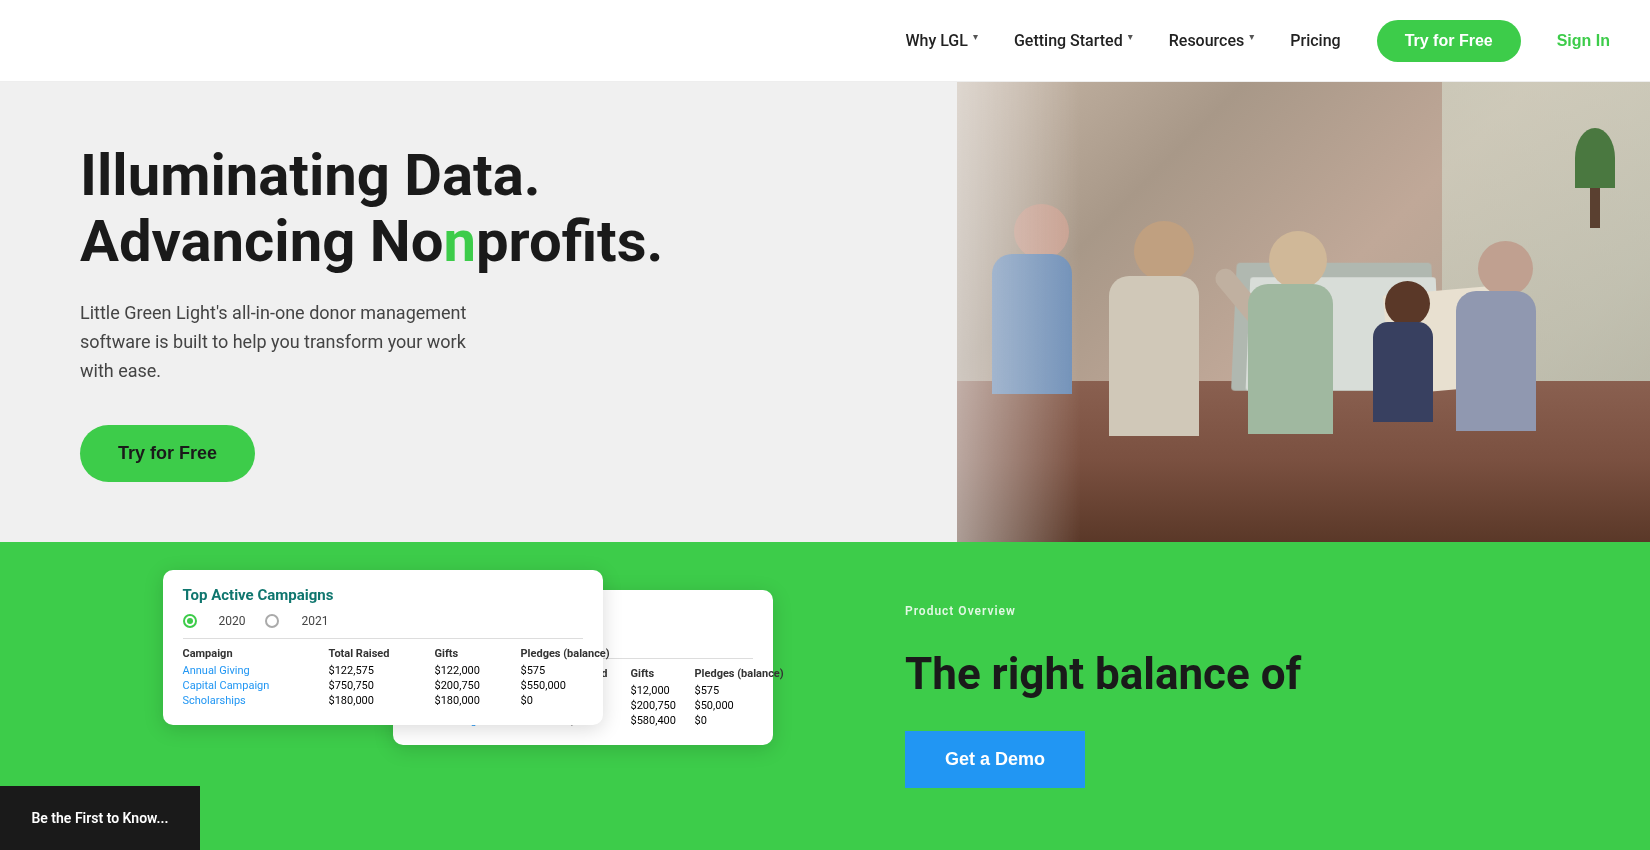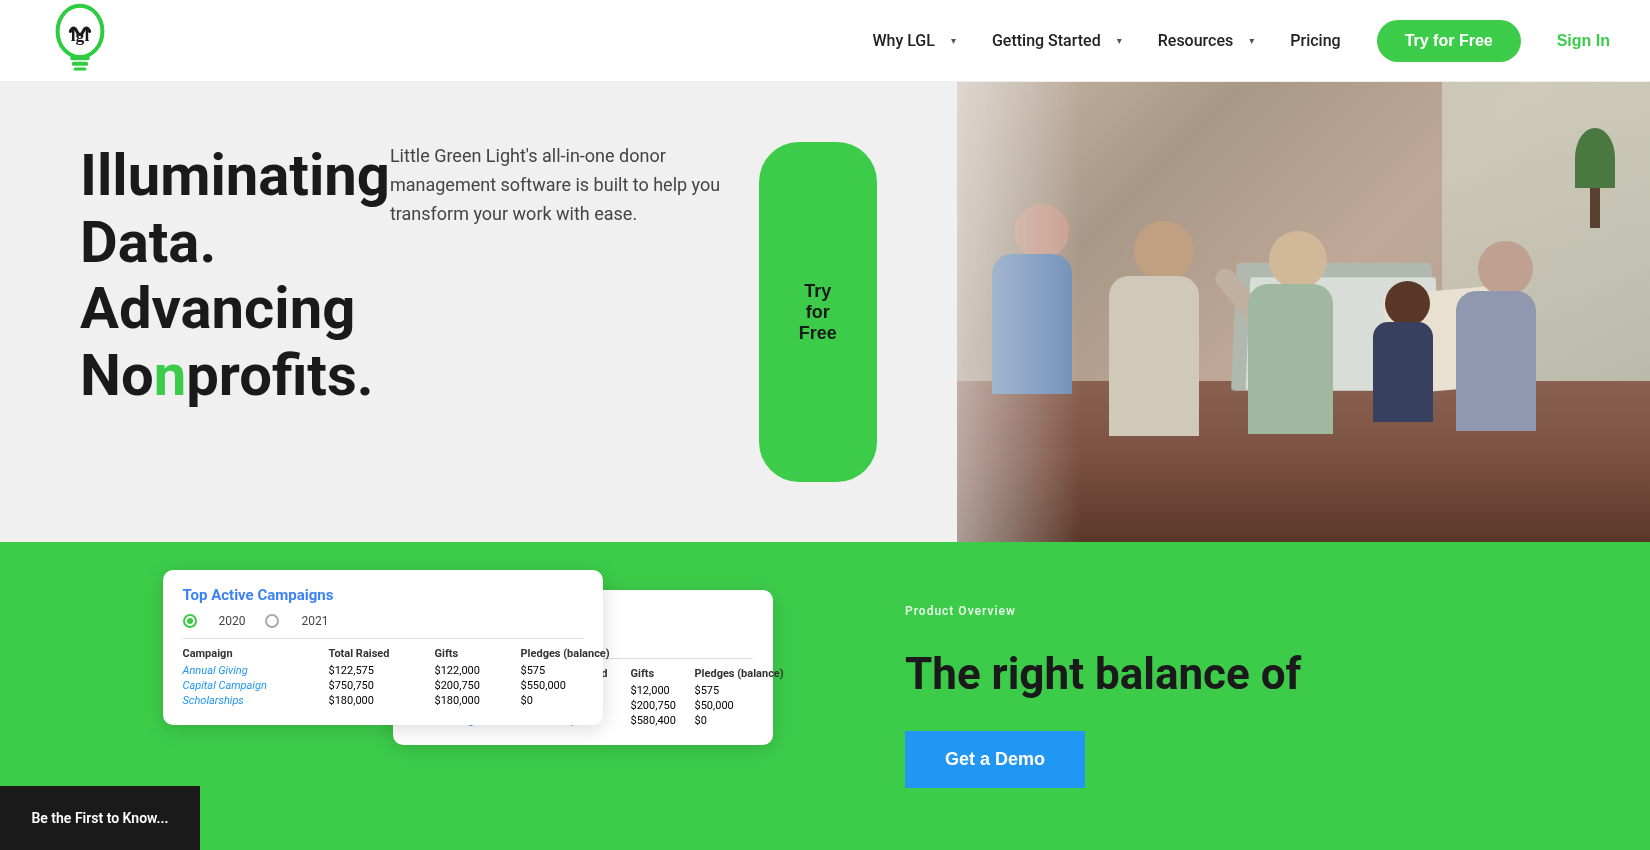--- a/index.html
+++ b/index.html
@@ -23,21 +23,21 @@
     .logo-svg {
       width: 80px; height: 80px;
     }
     .nav {
       margin-left: auto;
       display: flex;
       align-items: center;
       gap: 36px;
     }
     .nav-item {
-      display: flex; align-items: center; gap: 16px;
+      display: flex; gap: 5px;
       font-size: 16px; color: #222; cursor: pointer; white-space: nowrap;
       font-weight: 500;
     }
     .nav-item .chevron {
       font-size: 10px; color: #555;
     }
     .btn-try {
       background: #3dcc4a;
       color: #fff;
       border: none;
@@ -61,21 +61,21 @@
     .hero {
       position: absolute;
       top: 82px; left: 0; right: 0;
       height: 460px;
       display: flex;
     }
     .hero-left {
       width: 58%;
       background: #f0f0f0;
       display: flex;
-      flex-direction: row;
+      flex-direction: column;
       justify-content: center;
       padding: 60px 80px;
     }
     .hero-title {
       font-size: 58px;
       font-weight: 700;
       color: #1a1a1a;
       line-height: 1.15;
       margin-bottom: 24px;
     }
@@ -178,21 +178,21 @@
       z-index: 1;
     }
     .card-front {
       width: 440px;
       position: relative;
       z-index: 2;
     }
     .card-title {
       font-size: 15px;
       font-weight: 700;
-      color: #3b82f6;
+      color: #0f766e;
       margin-bottom: 10px;
     }
     .radio-row {
       display: flex;
       align-items: center;
       gap: 20px;
       margin-bottom: 10px;
     }
     .radio-opt {
       display: flex; align-items: center; gap: 22px;
@@ -225,21 +225,21 @@
     }
     .table-row-data {
       display: grid;
       gap: 4px;
       font-size: 11px;
       margin-bottom: 2px;
       align-items: center;
     }
     .grid-campaigns { grid-template-columns: 130px 90px 70px 90px; gap: 16px; }
     .grid-funds { grid-template-columns: 130px 80px 60px 90px; }
-    .link-blue { color: #2196f3; font-style: italic; }
+    .link-blue { color: #2196f3; }
 
     
     .bottom-bar {
       position: absolute;
       bottom: 0; left: 0;
       width: 200px;
       height: 64px;
       background: #1a1a1a;
       display: flex;
       align-items: center;
@@ -249,34 +249,20 @@
     .bottom-bar-text {
       color: #fff;
       font-size: 14px;
       font-weight: 600;
     }
   </style>
 </head>
 <body>
 
 <header class="header">
-  <div class="logo-wrap">
-    <svg class="logo-svg" viewBox="0 0 100 100" xmlns="http://www.w3.org/2000/svg">
-
-      <ellipse cx="50" cy="38" rx="28" ry="32" fill="none" stroke="#2ecc40" stroke-width="5"></ellipse>
-
-      <path d="M38 38 Q42 30 46 38 Q50 46 54 38 Q58 30 62 38" fill="none" stroke="#1a1a1a" stroke-width="4" stroke-linecap="round"></path>
-
-      <rect x="38" y="68" width="24" height="6" rx="2" fill="#2ecc40"></rect>
-      <rect x="40" y="76" width="20" height="5" rx="2" fill="#2ecc40"></rect>
-      <rect x="42" y="83" width="16" height="4" rx="2" fill="#2ecc40"></rect>
-
-      <text x="50" y="50" text-anchor="middle" font-family="cursive" font-size="22" fill="#1a1a1a" font-weight="bold">lgl</text>
-    </svg>
-  </div>
 
   <nav class="nav">
     <div class="nav-item">
       <span>Why LGL</span>
       <span class="chevron">▾</span>
     </div>
     <div class="nav-item">
       <span>Getting Started</span>
       <span class="chevron">▾</span>
     </div>

